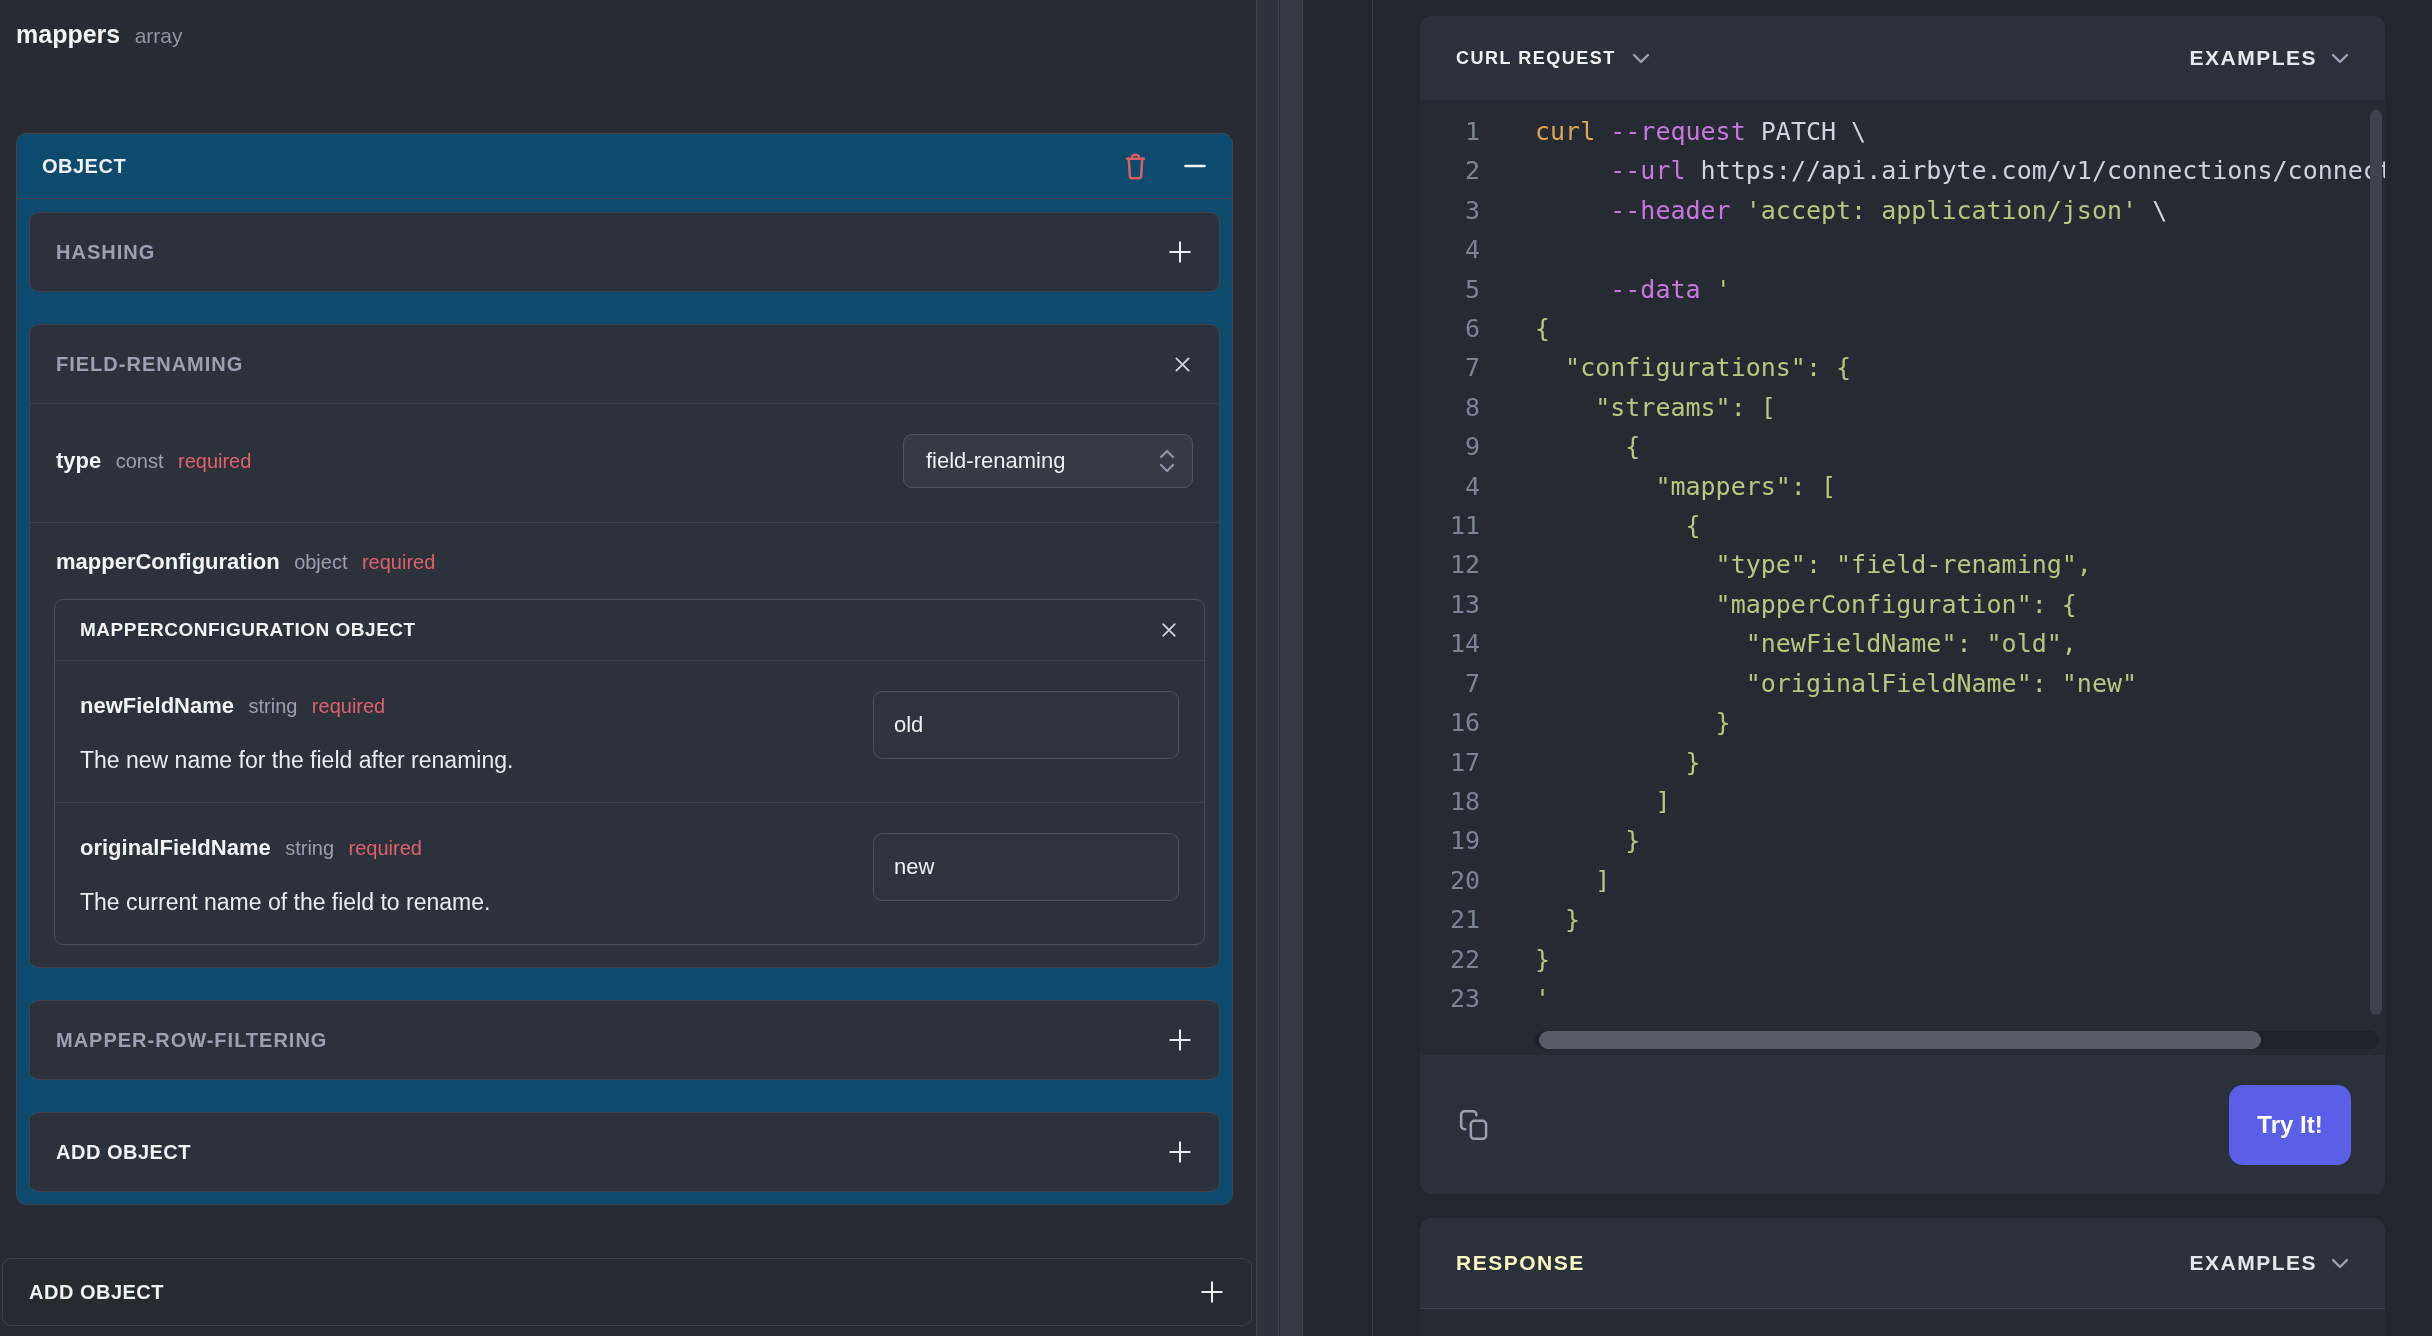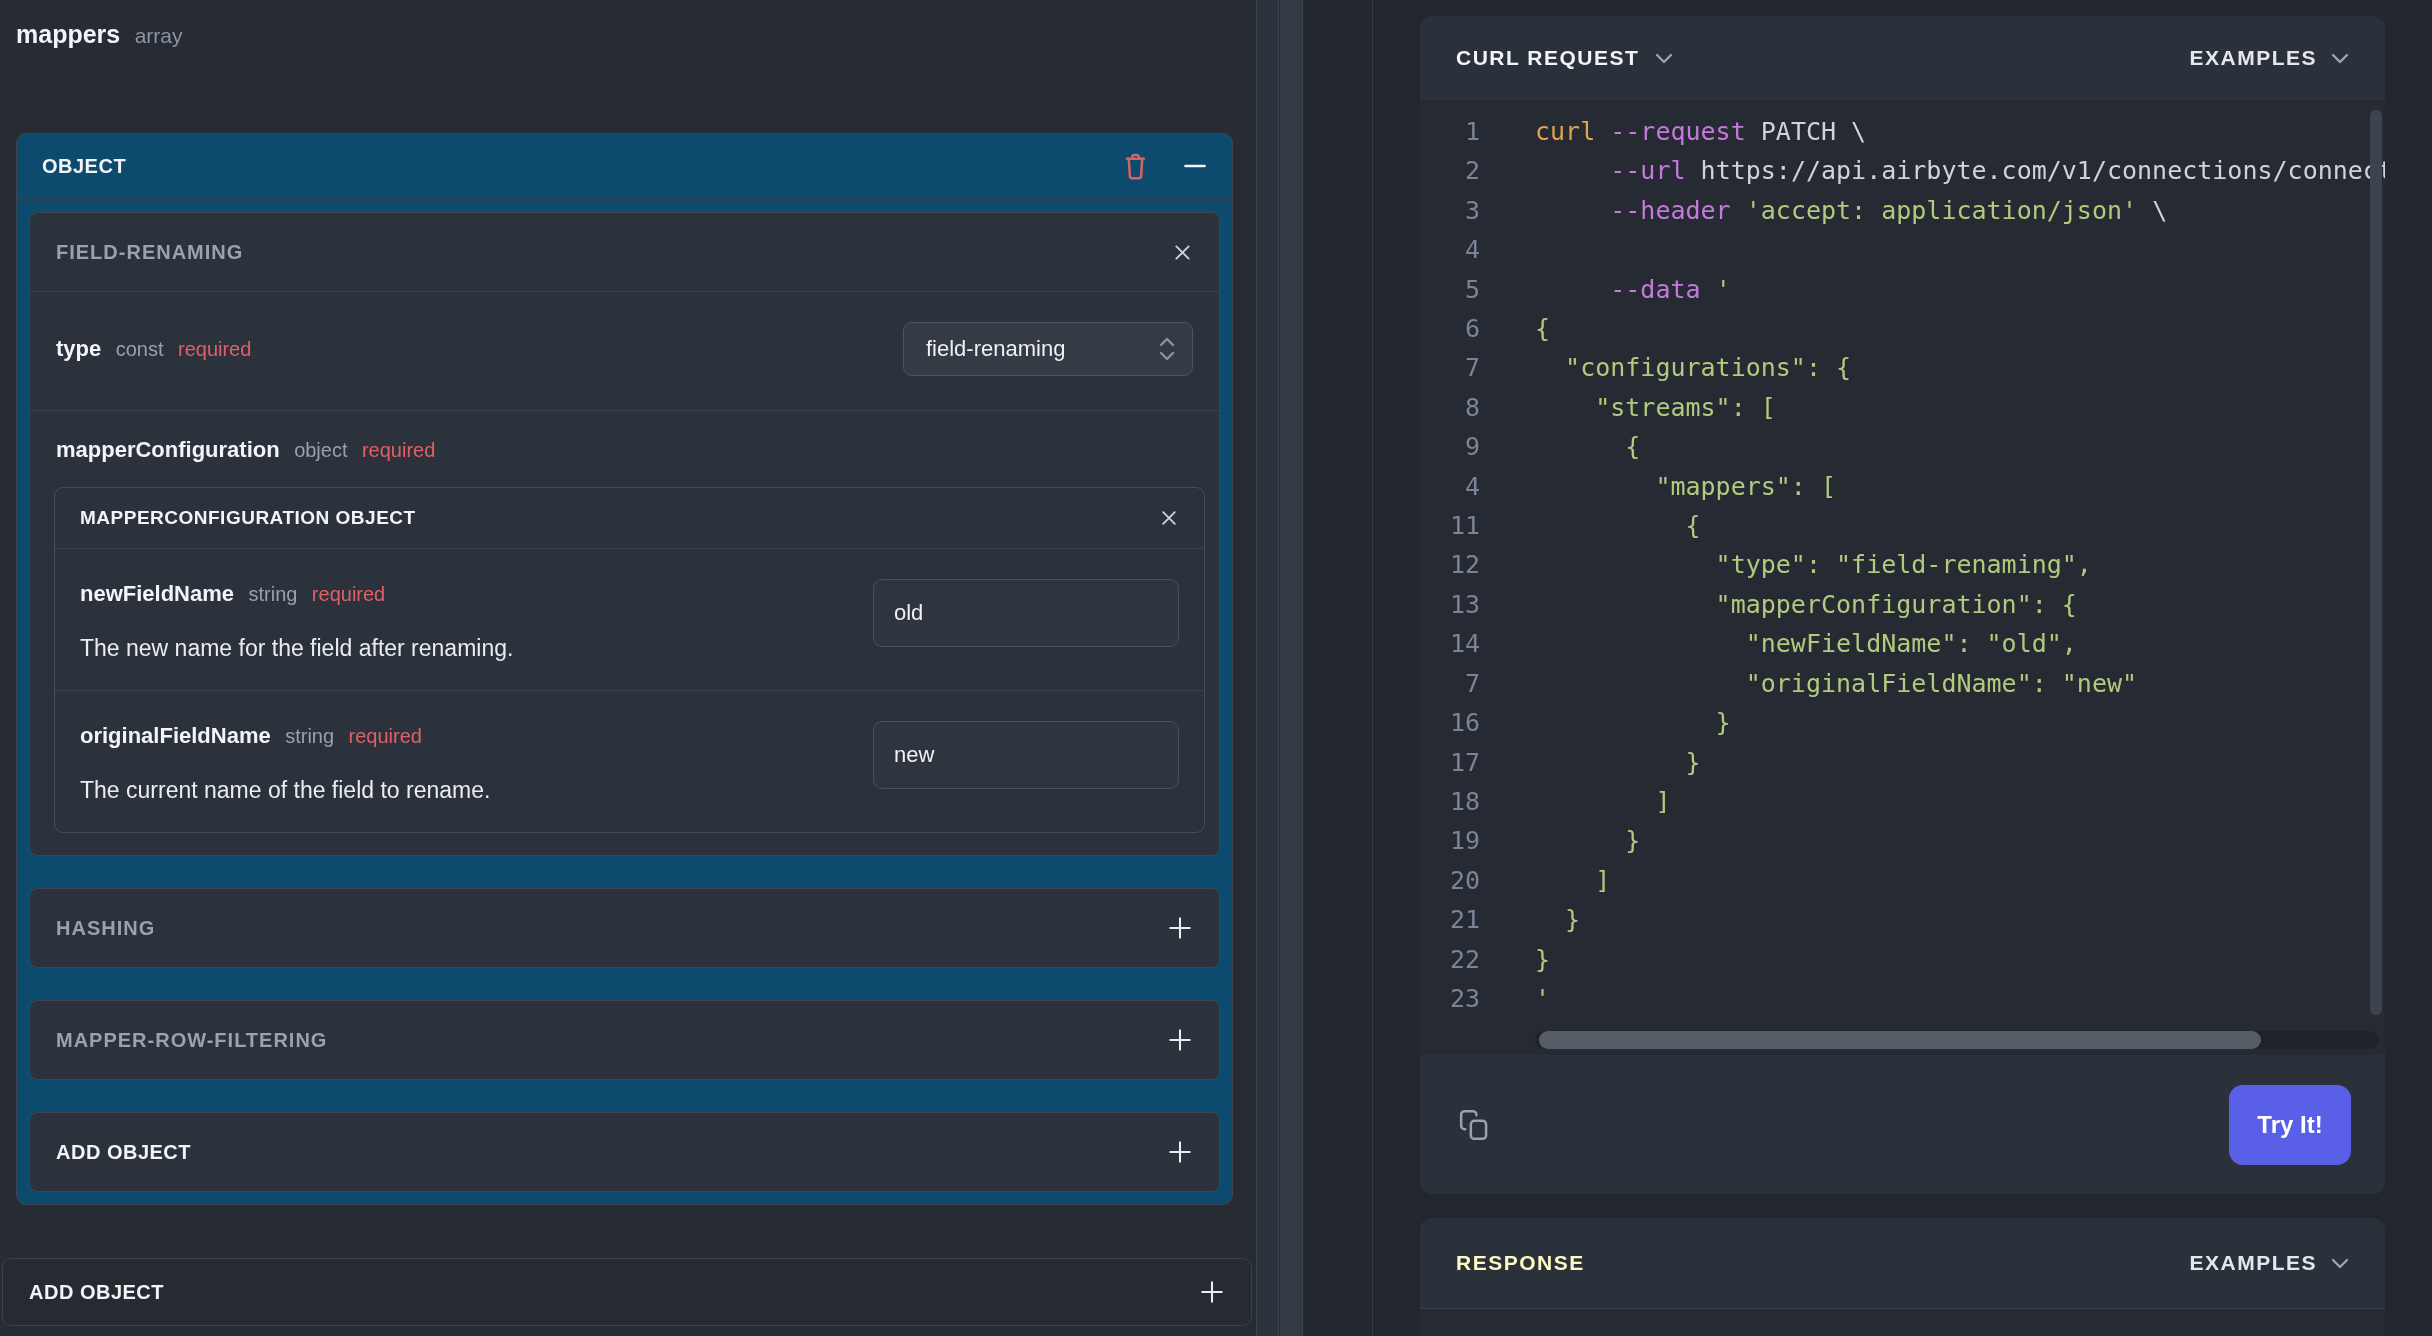--- a/index.html
+++ b/index.html
@@ -60,21 +60,21 @@
                   border-left:1px solid #3d434d;border-right:1px solid #3d434d;box-sizing:border-box;}
   .scroll-strip-b{position:absolute;left:1280px;top:0;width:23px;height:1336px;background:#333a44;
                   border-right:1px solid #3d434d;box-sizing:border-box;}
   .mid-divider{position:absolute;left:1372px;top:0;width:1px;height:1336px;background:#343b44;}
 
   
   .curl-panel{position:absolute;left:1420px;top:16px;width:965px;height:1178px;background:#2b313a;
               border-radius:12px;overflow:hidden;display:flex;flex-direction:column;}
   .panel-hdr{height:84px;display:flex;align-items:center;justify-content:space-between;padding:0 36px;}
   .hdr-left{display:flex;align-items:center;gap:16px;cursor:pointer;}
-  .hdr-title{font-size:21px;font-weight:bold;letter-spacing:1.5px;color:#f2f4f7;}
+  .hdr-title{font-size:18px;font-weight:bold;letter-spacing:1.5px;color:#f2f4f7;}
   .examples{display:flex;align-items:center;gap:14px;font-size:21px;font-weight:bold;
             letter-spacing:1.5px;color:#e4e7ec;cursor:pointer;}
 
   .code-area{position:relative;flex:1;background:#262b33;padding-top:12px;overflow:hidden;}
   .code-line{display:flex;line-height:39.4px;font-family:"DejaVu Sans Mono",monospace;font-size:25px;}
   .ln{width:115px;box-sizing:border-box;text-align:right;padding-right:55px;color:#7b8395;flex-shrink:0;}
   .code-text{white-space:pre;}
   .tok-cmd{color:#dfa44e;}
   .tok-flag{color:#c678dd;}
   .tok-str{color:#b3c97e;}
@@ -121,20 +121,31 @@
         <button class="icon-btn">
           <svg width="24" height="24" viewBox="0 0 24 24" fill="none" stroke="#f2f4f7" stroke-width="2.6" stroke-linecap="round">
             <path d="M2.5 12h19"></path>
           </svg>
         </button>
       </div>
 
       <div class="object-body">
 
         <div class="subpanel">
+          <div class="sub-header">
+            <span class="sub-title">HASHING</span>
+            <button class="icon-btn">
+              <svg width="26" height="26" viewBox="0 0 24 24" fill="none" stroke="#e9ecf0" stroke-width="1.9" stroke-linecap="round">
+                <path d="M12 3v18M3 12h18"></path>
+              </svg>
+            </button>
+          </div>
+        </div>
+
+        <div class="subpanel">
           <div class="sub-header fr-header">
             <span class="sub-title">FIELD-RENAMING</span>
             <button class="icon-btn">
               <svg width="21" height="21" viewBox="0 0 24 24" fill="none" stroke="#d0d5dc" stroke-width="2.1" stroke-linecap="round">
                 <path d="M5 5l14 14M19 5L5 19"></path>
               </svg>
             </button>
           </div>
 
           <div class="type-row">
@@ -189,31 +200,20 @@
                 </div>
                 <div class="field-desc">The current name of the field to rename.</div>
               </div>
               <input class="text-input" type="text" value="new" style="">
             </div>
           </div>
         </div>
 
         <div class="subpanel">
           <div class="sub-header">
-            <span class="sub-title">HASHING</span>
-            <button class="icon-btn">
-              <svg width="26" height="26" viewBox="0 0 24 24" fill="none" stroke="#e9ecf0" stroke-width="1.9" stroke-linecap="round">
-                <path d="M12 3v18M3 12h18"></path>
-              </svg>
-            </button>
-          </div>
-        </div>
-
-        <div class="subpanel">
-          <div class="sub-header">
             <span class="sub-title">MAPPER-ROW-FILTERING</span>
             <button class="icon-btn">
               <svg width="26" height="26" viewBox="0 0 24 24" fill="none" stroke="#e9ecf0" stroke-width="1.9" stroke-linecap="round">
                 <path d="M12 3v18M3 12h18"></path>
               </svg>
             </button>
           </div>
         </div>
 
         <div class="subpanel">

